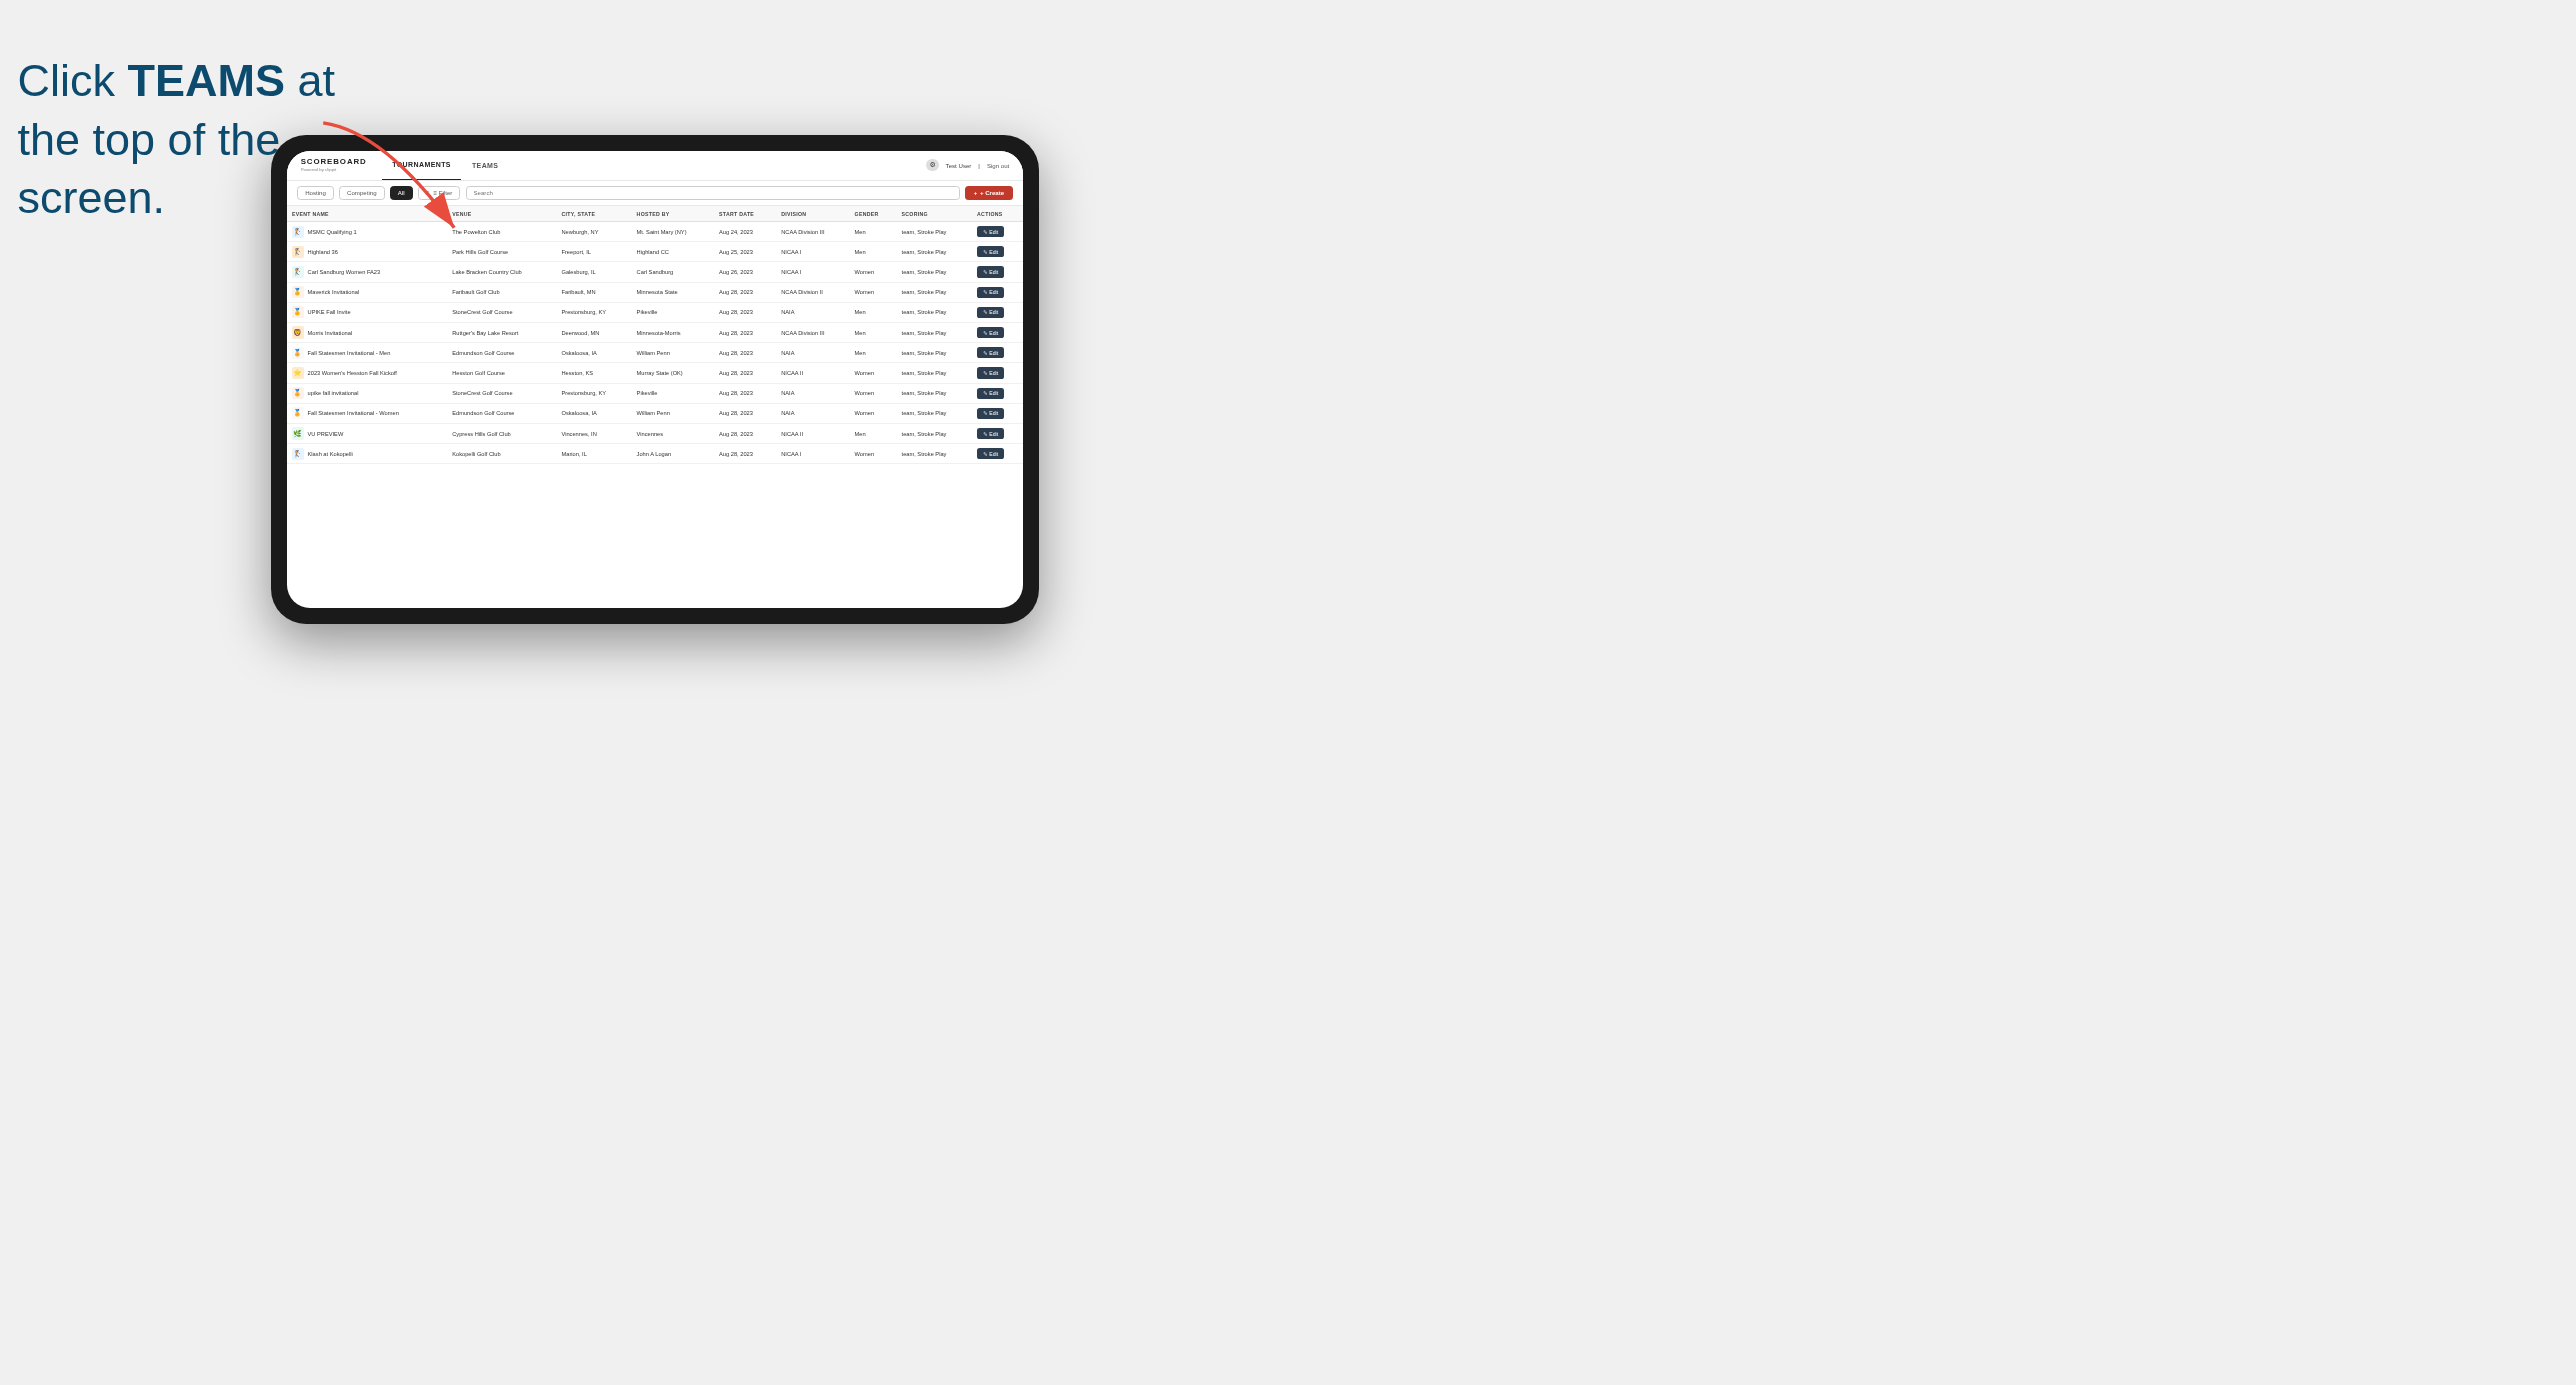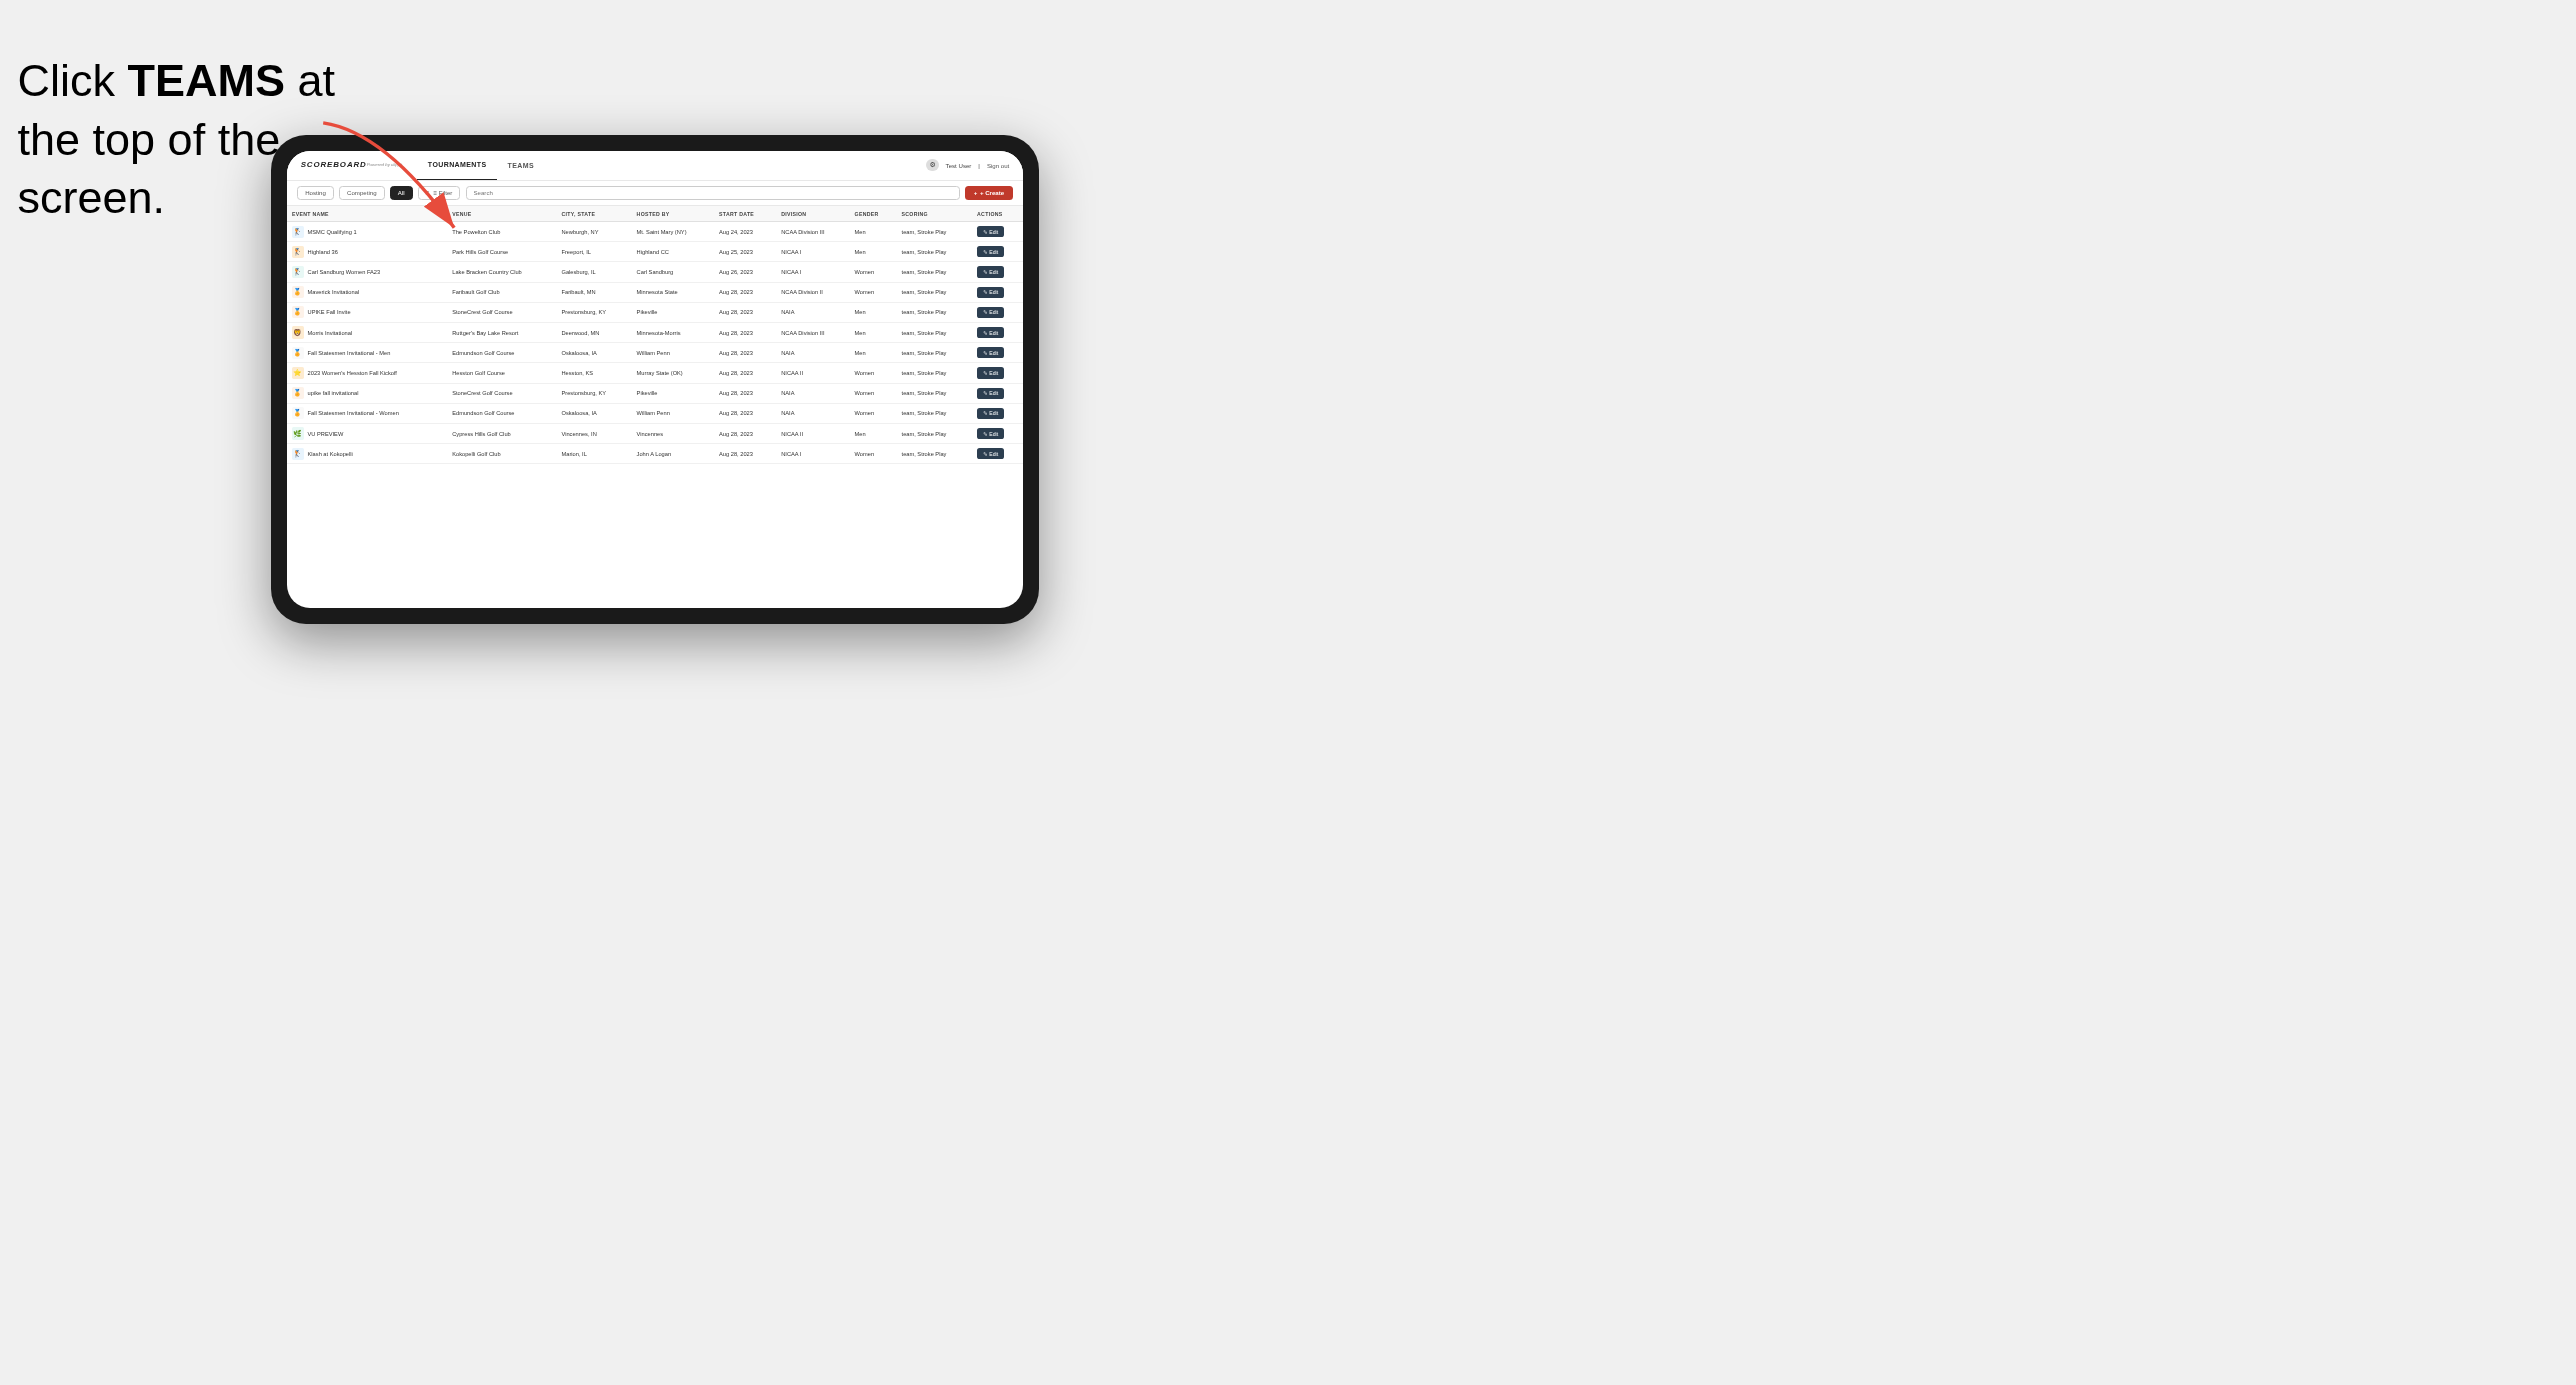--- a/index.html
+++ b/index.html
@@ -12,21 +12,21 @@
       overflow: hidden;
     }
 
     
     .instruction-text {
       position: absolute;
       top: 52px;
       left: 17.5px;
       font-size: 45px;
       line-height: 1.3;
-      color: #000000;
+      color: #0c4a6e;
       z-index: 10;
       max-width: 367px;
     }
     .instruction-text strong {
       font-weight: 900;
     }
 
     
     .arrow-container {
       position: absolute;
@@ -65,23 +65,22 @@
       align-items: center;
       padding: 0 14px;
       height: 30px;
       border-bottom: 1.7px solid #e8e8e8;
       background: #fff;
       flex-shrink: 0;
     }
 
     .logo-area {
       display: flex;
-      flex-direction: row;
+      flex-direction: column;
       margin-right: 15px;
-      font-style: italic;
     }
     .logo-title {
       font-size: 7.9px;
       font-weight: 900;
       letter-spacing: 0.9px;
       color: #222;
       line-height: 1;
     }
     .logo-sub {
       font-size: 4.4px;

